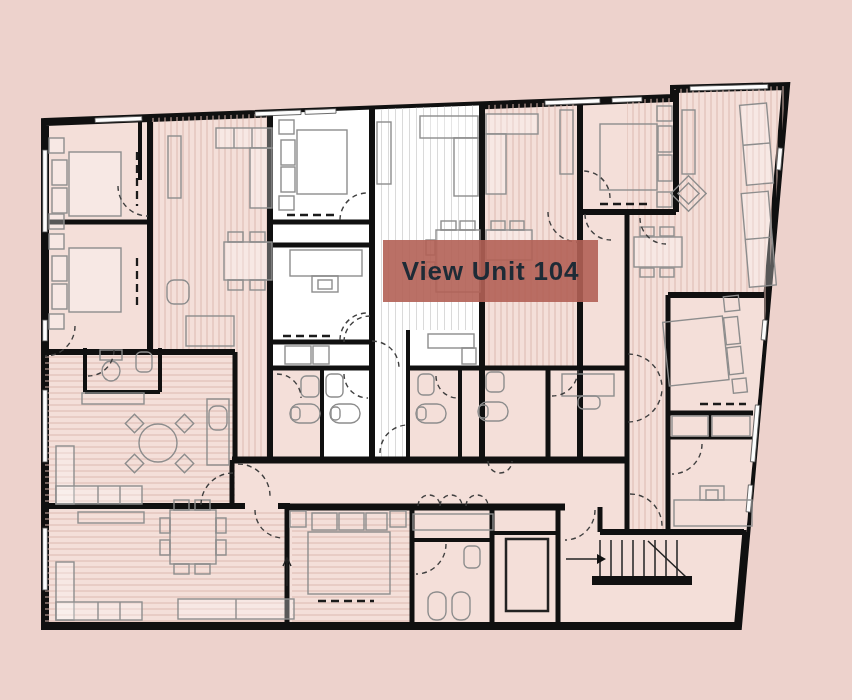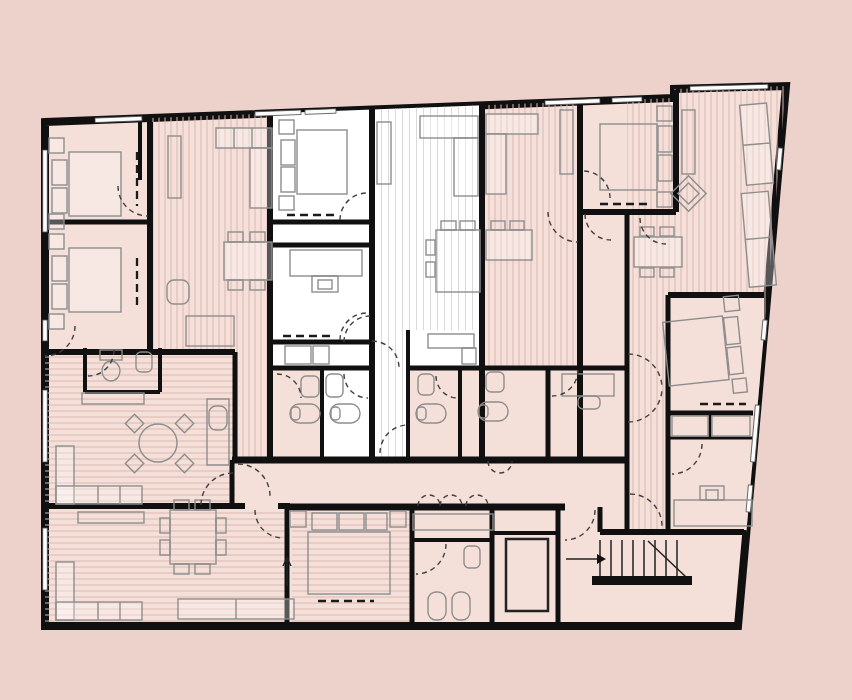--- a/index.html
+++ b/index.html
@@ -405,13 +405,14 @@
     <path class="arc" d="M255,510 A28,28 0 0 0 283,538"></path>
     <path class="arc" d="M418,506 A11,11 0 0 1 440,506"></path>
     <path class="arc" d="M440,506 A11,11 0 0 1 462,506"></path>
     <path class="arc" d="M466,506 A11,11 0 0 1 488,506"></path>
     <path class="arc" d="M488,461 A12,12 0 0 0 512,461"></path>
     <path class="arc" d="M595,510 A30,30 0 0 1 565,540"></path>
     <path class="arc" d="M446,544 A30,30 0 0 1 416,574"></path>
   </g>
 </svg>
 
+<button class="view-btn">View Unit 104</button>
 </div>
 
 </body></html>

